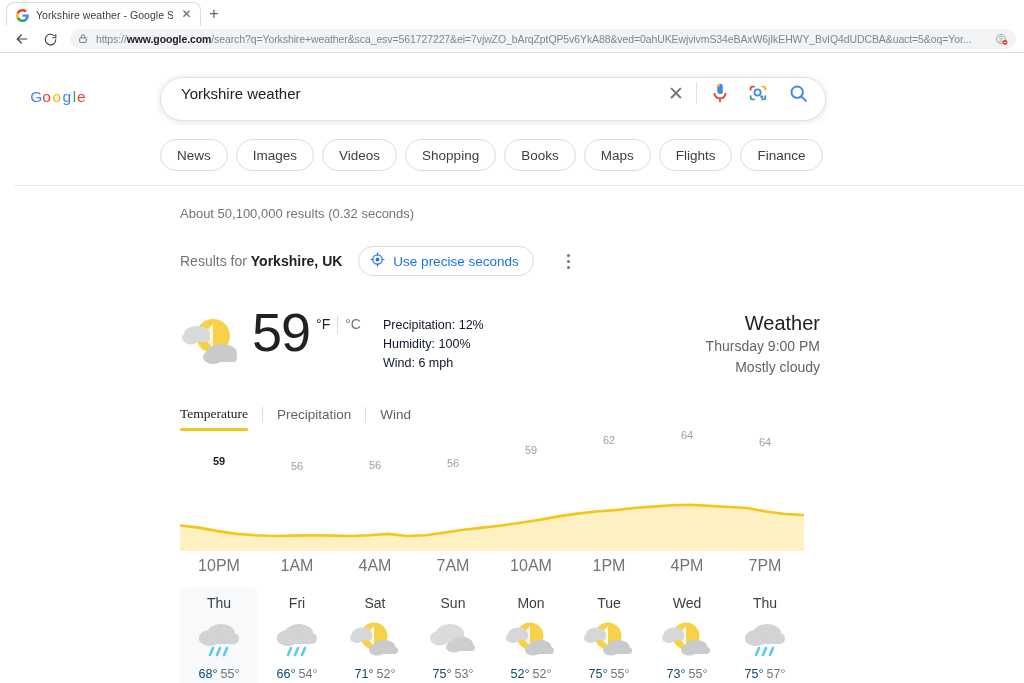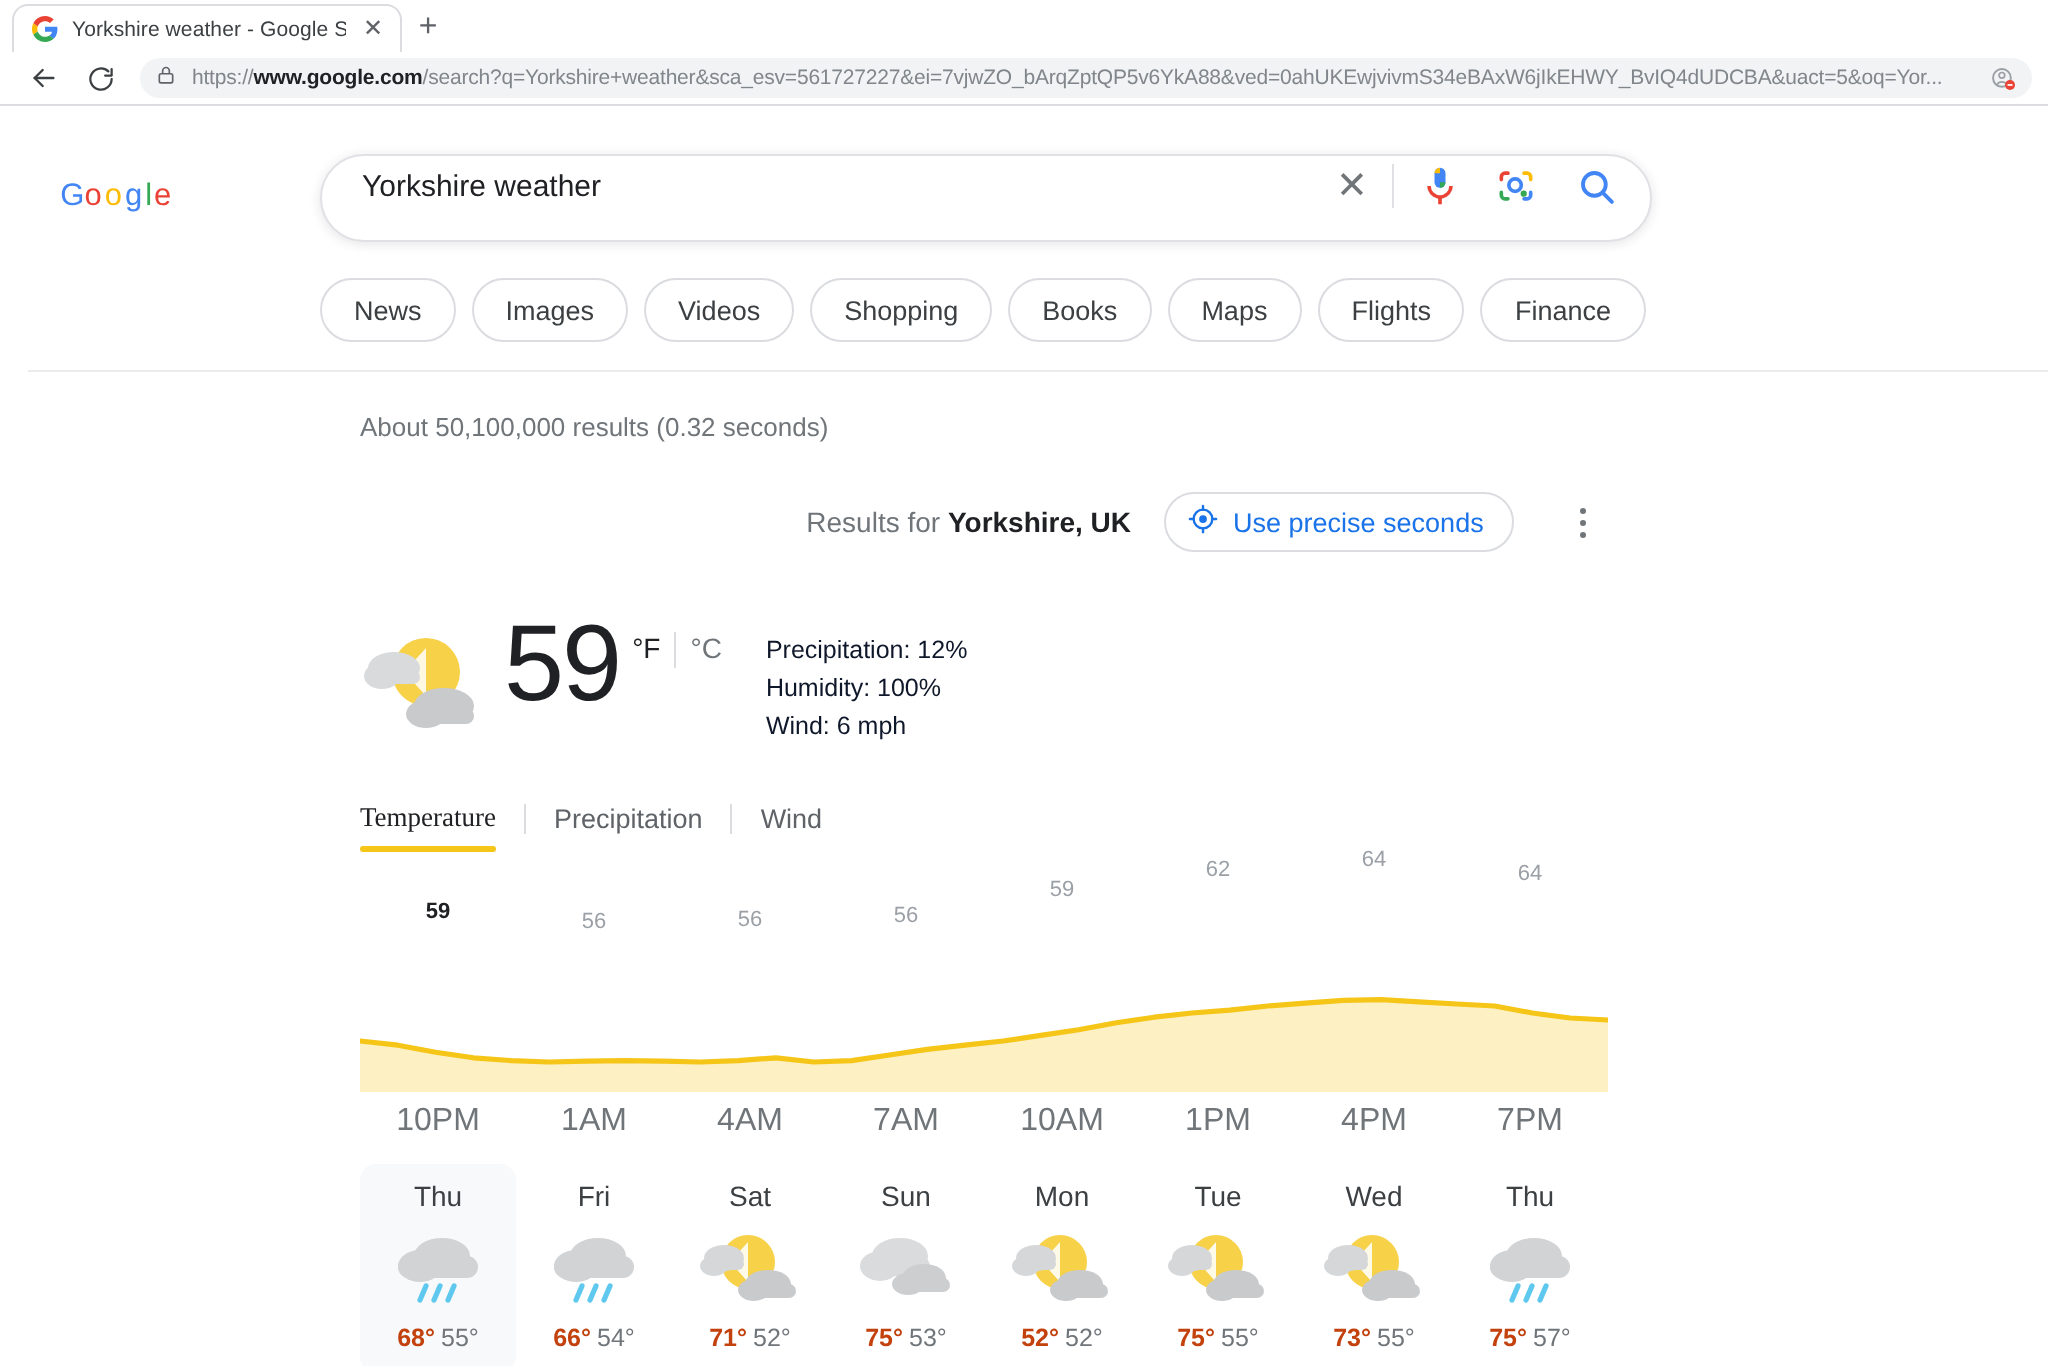--- a/index.html
+++ b/index.html
@@ -181,21 +181,20 @@
   .result-stats {
     font-size: 13px;
     color: #70757a;
     margin-bottom: 25px;
   }
   .results-for-row {
     display: flex;
     align-items: center;
     gap: 16px;
     margin-bottom: 26px;
-    justify-content: center;
   }
   .results-for {
     font-size: 14px;
     color: #70757a;
   }
   .results-for b { color: #202124; font-weight: 700; }
   .precise-btn {
     height: 30px;
     border: 1px solid #dadce0;
     border-radius: 16px;
@@ -326,21 +325,21 @@
     flex-direction: column;
     align-items: center;
     padding: 8px 0 10px 0;
     border-radius: 8px;
     cursor: pointer;
   }
   .day.selected { background: #f8f9fa; }
   .day-name { font-size: 14px; color: #3c4043; margin-bottom: 6px; }
   .day-icon { width: 52px; height: 46px; }
   .day-temps { margin-top: 4px; font-size: 12.5px; white-space: nowrap; }
-  .day-hi { color: #c2410c; font-weight: 700; }
+  .day-hi { color: #0c4a6e; font-weight: 400; }
   .day-lo { color: #70757a; margin-left: 3px; }
 
   .left-rail {
     position: absolute;
     left: 0; top: 0; bottom: 0;
     width: 14px;
     background: #ffffff;
   }
 </style>
 </head>
@@ -511,20 +510,25 @@
               <span class="unit-f">°F</span>
               <span class="unit-sep"></span>
               <span class="unit-c">°C</span>
             </span>
             <span class="wx-stats">
               <div>Precipitation: 12%</div>
               <div>Humidity: 100%</div>
               <div>Wind: 6 mph</div>
             </span>
           </div>
+          <div class="wx-right">
+            <div class="wx-title">Weather</div>
+            <div class="wx-sub">Thursday 9:00 PM</div>
+            <div class="wx-sub">Mostly cloudy</div>
+          </div>
         </div>
 
         <div class="wx-tabs">
           <div class="wx-tab active">Temperature</div>
           <div class="wx-tab-divider"></div>
           <div class="wx-tab">Precipitation</div>
           <div class="wx-tab-divider"></div>
           <div class="wx-tab">Wind</div>
         </div>
 

